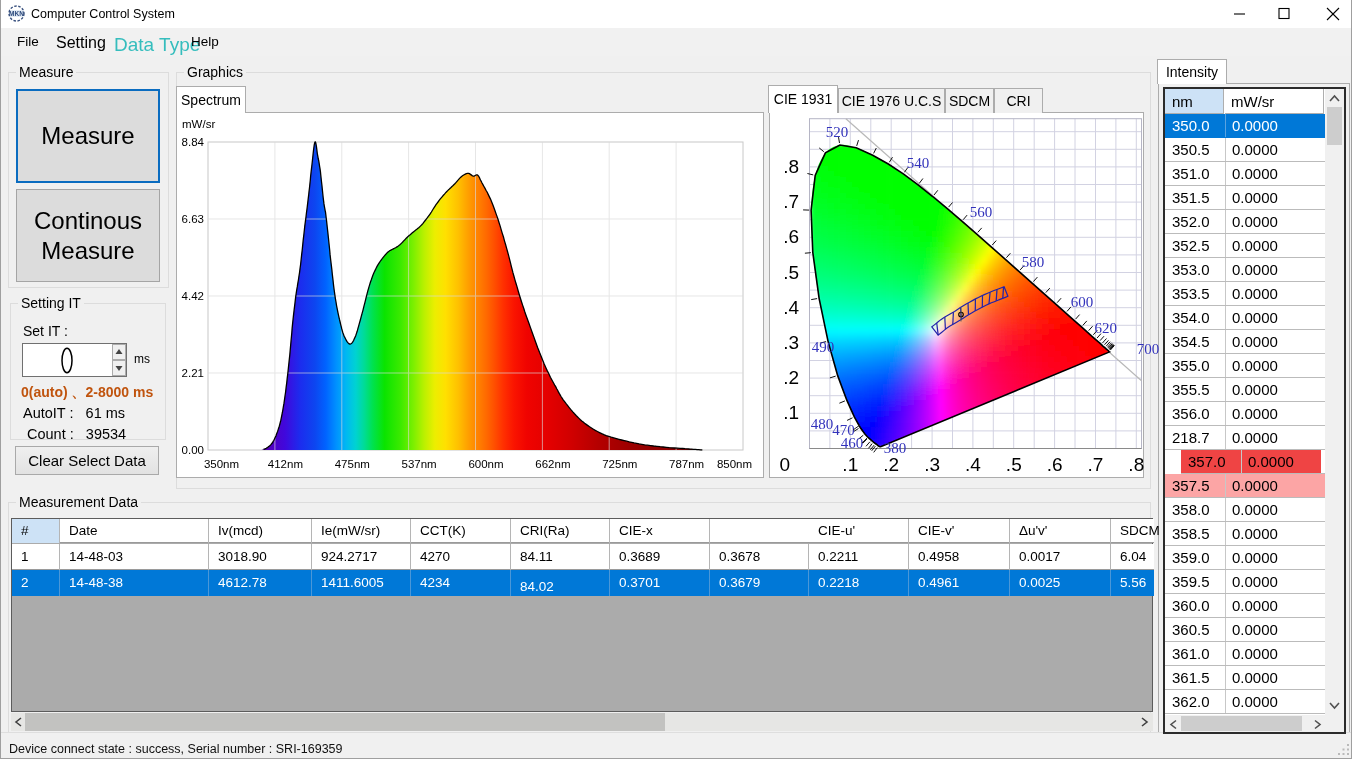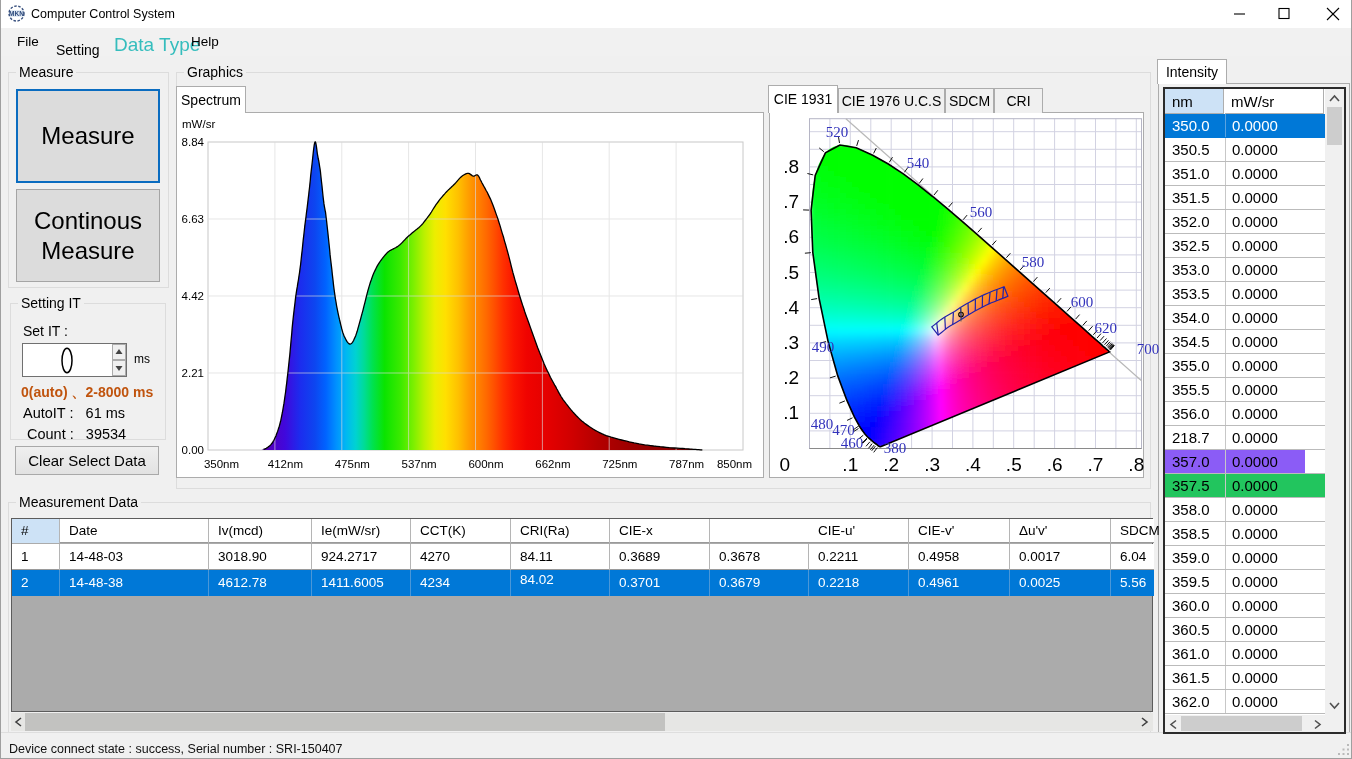--- a/index.html
+++ b/index.html
@@ -21,21 +21,21 @@
  <svg class="abs" style="left:1233px;top:4px" width="114" height="20" viewBox="0 0 114 20">
   <line x1="0" y1="10" x2="11" y2="10" stroke="#000" stroke-width="1.1"></line>
   <rect x="45" y="4.5" width="10" height="10" fill="none" stroke="#000" stroke-width="1.1"></rect>
   <line x1="93" y1="4" x2="105" y2="16" stroke="#000" stroke-width="1.1"></line>
   <line x1="105" y1="4" x2="93" y2="16" stroke="#000" stroke-width="1.1"></line>
  </svg>
 </div>
 
 <div class="abs" style="left:0;top:28px;width:1352px;height:28px;background:#f1f1f1">
  <div class="abs" style="left:16px;top:6px;font-size:13.5px">File</div>
- <div class="abs" style="left:55px;top:14px;font-size:14px">Setting</div>
+ <div class="abs" style="left:55px;top:6px;font-size:16px">Setting</div>
  <div class="abs" style="left:113px;top:6px;font-size:19px;color:#35bdbd">Data Type</div>
  <div class="abs" style="left:190px;top:6px;font-size:13.5px">Help</div>
 </div>
 
 <div class="groupbox" style="left:7px;top:72px;width:161px;height:216px"></div>
 <div class="grouplbl" style="left:15px;top:65px">Measure</div>
 <div class="abs" style="left:15px;top:89px;width:144px;height:94px;background:#dcdcdc;border:2px solid #0a6cc0;z-index:5;text-align:center;line-height:90px;font-size:24px">Measure</div>
 <div class="abs" style="left:15px;top:189px;width:144px;height:93px;background:#dcdcdc;border:1px solid #a5a5a5;z-index:5;text-align:center;font-size:24px;line-height:30px;padding-top:16px">Continous<br>Measure</div>
 
 <div class="groupbox" style="left:9px;top:303px;width:156px;height:137px"></div>
@@ -2033,27 +2033,27 @@
         <span style="position:absolute;left:67px;top:3px">0.0000</span>
         <div style="position:absolute;left:59.5px;top:0;width:1px;height:24px;background:#c7c7c7"></div>
         <div style="position:absolute;left:0;top:23px;width:160px;height:1px;background:#bbbbbb"></div>
       </div>
 <div style="position:absolute;left:0;top:337px;width:160px;height:24px;background:#fff;color:#000">
         <span style="position:absolute;left:7px;top:3px">218.7</span>
         <span style="position:absolute;left:67px;top:3px">0.0000</span>
         <div style="position:absolute;left:59.5px;top:0;width:1px;height:24px;background:#c7c7c7"></div>
         <div style="position:absolute;left:0;top:23px;width:160px;height:1px;background:#bbbbbb"></div>
       </div>
-<div style="position:absolute;left:0;top:361px;width:140px;height:24px;background:#8b5cf6;color:#000">
+<div style="position:absolute;left:16px;top:361px;width:140px;height:24px;background:#ef4444;color:#000">
         <span style="position:absolute;left:7px;top:3px">357.0</span>
         <span style="position:absolute;left:67px;top:3px">0.0000</span>
         <div style="position:absolute;left:59.5px;top:0;width:1px;height:24px;background:#c7c7c7"></div>
         <div style="position:absolute;left:0;top:23px;width:160px;height:1px;background:#bbbbbb"></div>
       </div>
-<div style="position:absolute;left:0;top:385px;width:160px;height:24px;background:#22c55e;color:#000">
+<div style="position:absolute;left:0;top:385px;width:160px;height:24px;background:#fca5a5;color:#000">
         <span style="position:absolute;left:7px;top:3px">357.5</span>
         <span style="position:absolute;left:67px;top:3px">0.0000</span>
         <div style="position:absolute;left:59.5px;top:0;width:1px;height:24px;background:#c7c7c7"></div>
         <div style="position:absolute;left:0;top:23px;width:160px;height:1px;background:#bbbbbb"></div>
       </div>
 <div style="position:absolute;left:0;top:409px;width:160px;height:24px;background:#fff;color:#000">
         <span style="position:absolute;left:7px;top:3px">358.0</span>
         <span style="position:absolute;left:67px;top:3px">0.0000</span>
         <div style="position:absolute;left:59.5px;top:0;width:1px;height:24px;background:#c7c7c7"></div>
         <div style="position:absolute;left:0;top:23px;width:160px;height:1px;background:#bbbbbb"></div>
@@ -2218,21 +2218,21 @@
         <div style="position:absolute;left:197px;top:0;width:103px;height:26px;border-right:1px solid #4a97d8;">
           <span style="position:absolute;left:9px;top:5px">4612.78</span>
         </div>
         <div style="position:absolute;left:300px;top:0;width:99px;height:26px;border-right:1px solid #4a97d8;">
           <span style="position:absolute;left:9px;top:5px">1411.6005</span>
         </div>
         <div style="position:absolute;left:399px;top:0;width:100px;height:26px;border-right:1px solid #4a97d8;">
           <span style="position:absolute;left:9px;top:5px">4234</span>
         </div>
         <div style="position:absolute;left:499px;top:0;width:99px;height:26px;border-right:1px solid #4a97d8;">
-          <span style="position:absolute;left:9px;top:2px">84.02</span>
+          <span style="position:absolute;left:9px;top:9px">84.02</span>
         </div>
         <div style="position:absolute;left:598px;top:0;width:100px;height:26px;border-right:1px solid #4a97d8;">
           <span style="position:absolute;left:9px;top:5px">0.3701</span>
         </div>
         <div style="position:absolute;left:698px;top:0;width:99px;height:26px;border-right:1px solid #4a97d8;">
           <span style="position:absolute;left:9px;top:5px">0.3679</span>
         </div>
         <div style="position:absolute;left:797px;top:0;width:100px;height:26px;border-right:1px solid #4a97d8;">
           <span style="position:absolute;left:9px;top:5px">0.2218</span>
         </div>
@@ -2252,21 +2252,21 @@
 <svg style="position:absolute;left:3px;top:3px" width="9" height="12" viewBox="0 0 9 12">
       <path d="M7 2 L2 6 L7 10" fill="none" stroke="#404040" stroke-width="1.6"></path>
     </svg>
 <div style="position:absolute;left:14px;top:0px;width:640px;height:18px;background:#c2c2c0"></div>
 <svg style="position:absolute;left:1129px;top:3px" width="9" height="12" viewBox="0 0 9 12">
       <path d="M2 2 L7 6 L2 10" fill="none" stroke="#404040" stroke-width="1.6"></path>
     </svg>
 </div>
 
 <div class="abs" style="left:0;top:732px;width:1352px;height:27px;background:#f0f0f0;border-top:1px solid #dedede;z-index:2">
- <div class="abs" style="left:8px;top:9px;font-size:12.5px;color:#111">Device connect state : success, Serial number : SRI-150407</div>
+ <div class="abs" style="left:8px;top:9px;font-size:12.5px;color:#111">Device connect state : success, Serial number : SRI-169359</div>
 </div>
 <svg class="abs" style="left:1337px;top:744px;z-index:6" width="13" height="13" viewBox="0 0 13 13">
  <g fill="#b9b9b9">
       <rect x="9" y="9" width="2" height="2"></rect>
       <rect x="9" y="4.5" width="2" height="2"></rect>
       <rect x="4.5" y="9" width="2" height="2"></rect>
       <rect x="9" y="0" width="2" height="2"></rect>
       <rect x="4.5" y="4.5" width="2" height="2"></rect>
       <rect x="0" y="9" width="2" height="2"></rect>
     </g>

